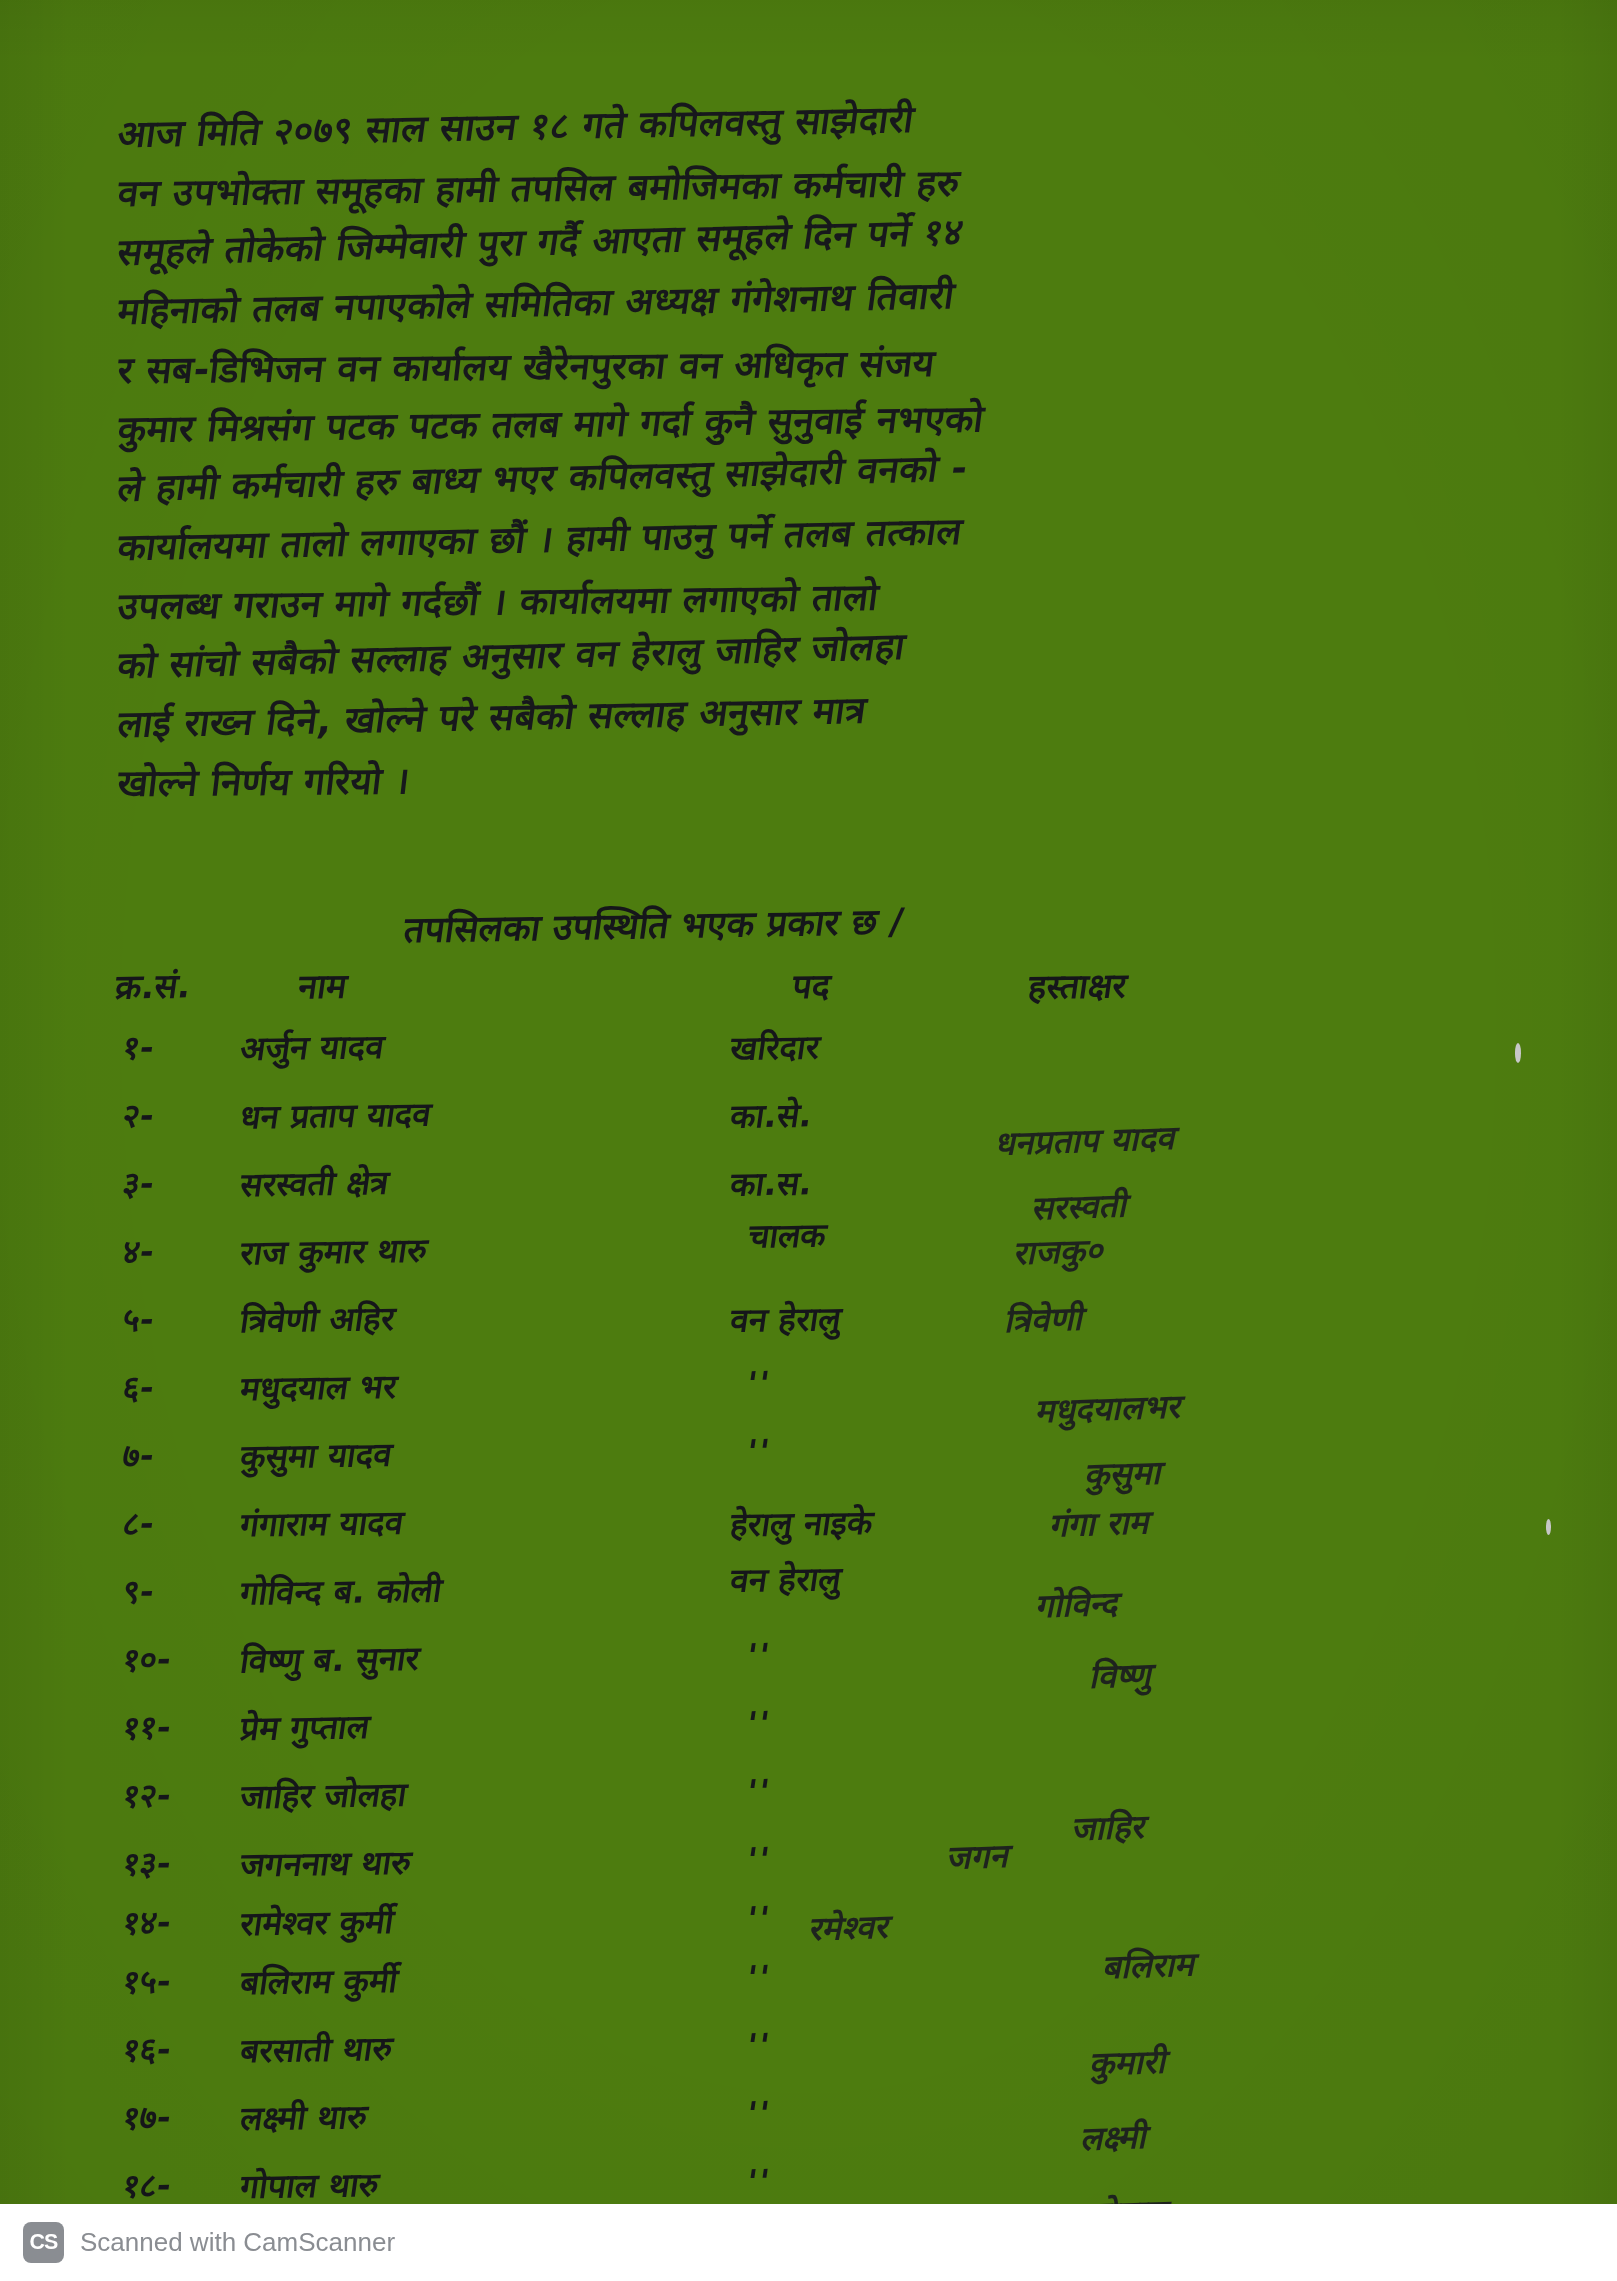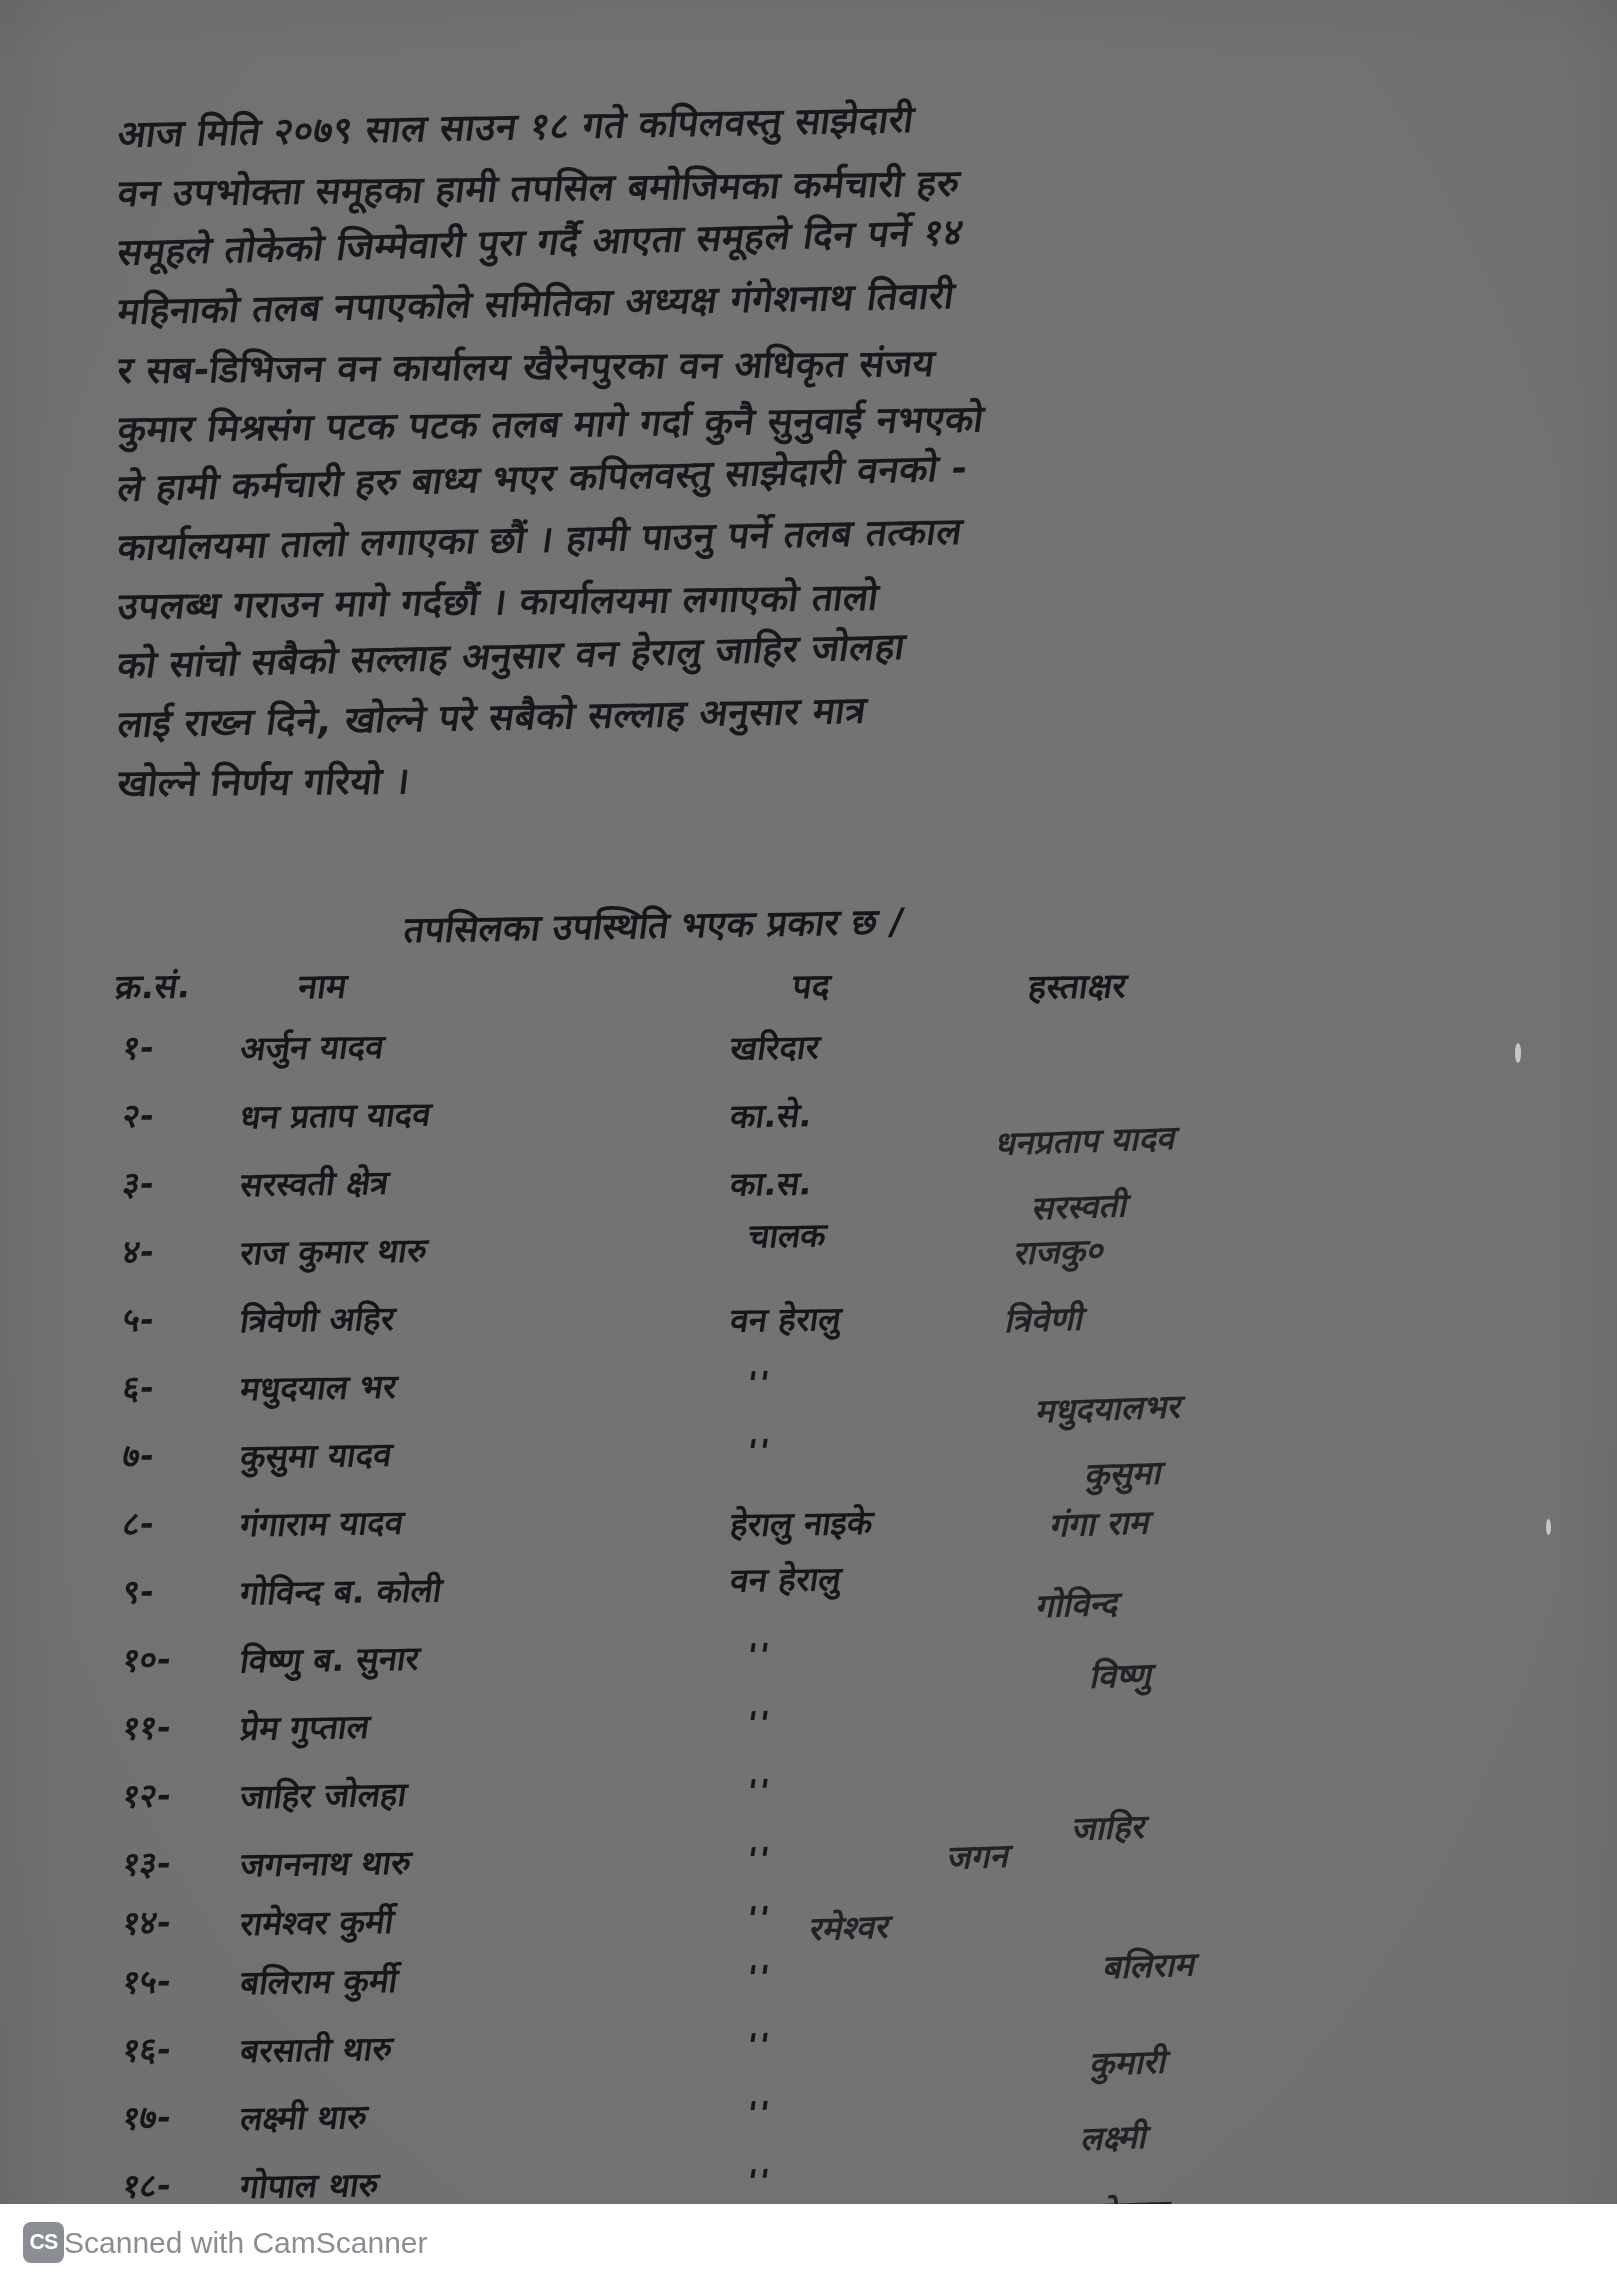--- a/index.html
+++ b/index.html
@@ -12,21 +12,21 @@
     width: 1617px;
     height: 2281px;
     font-family: "Liberation Sans", sans-serif;
     position: relative;
     overflow: hidden;
   }
 
   .page {
     position: absolute;
     inset: 0;
-    background: #737373;
+    background: #4d7c0f;
     padding-left: 36px;
   }
 
   
   .scan-shade {
     position: absolute;
     inset: 0;
     background:
       radial-gradient(ellipse at 50% 45%, rgba(255,255,255,0) 55%, rgba(0,0,0,0.035) 100%);
     pointer-events: none;
@@ -174,22 +174,23 @@
     color: #ffffff;
     font-size: 21.4px;
     font-weight: 700;
     display: flex;
     align-items: center;
     justify-content: center;
     letter-spacing: -0.9px;
     font-family: "Liberation Sans", sans-serif;
   }
   .cs-text {
+    margin-left: 16px;
     color: #8a8d92;
-    font-size: 30px;
+    font-size: 26px;
     font-family: "Liberation Sans", sans-serif;
   }
 
   
   .speck {
     position: absolute;
     background: #c9c9c9;
     border-radius: 50%;
     pointer-events: none;
   }

